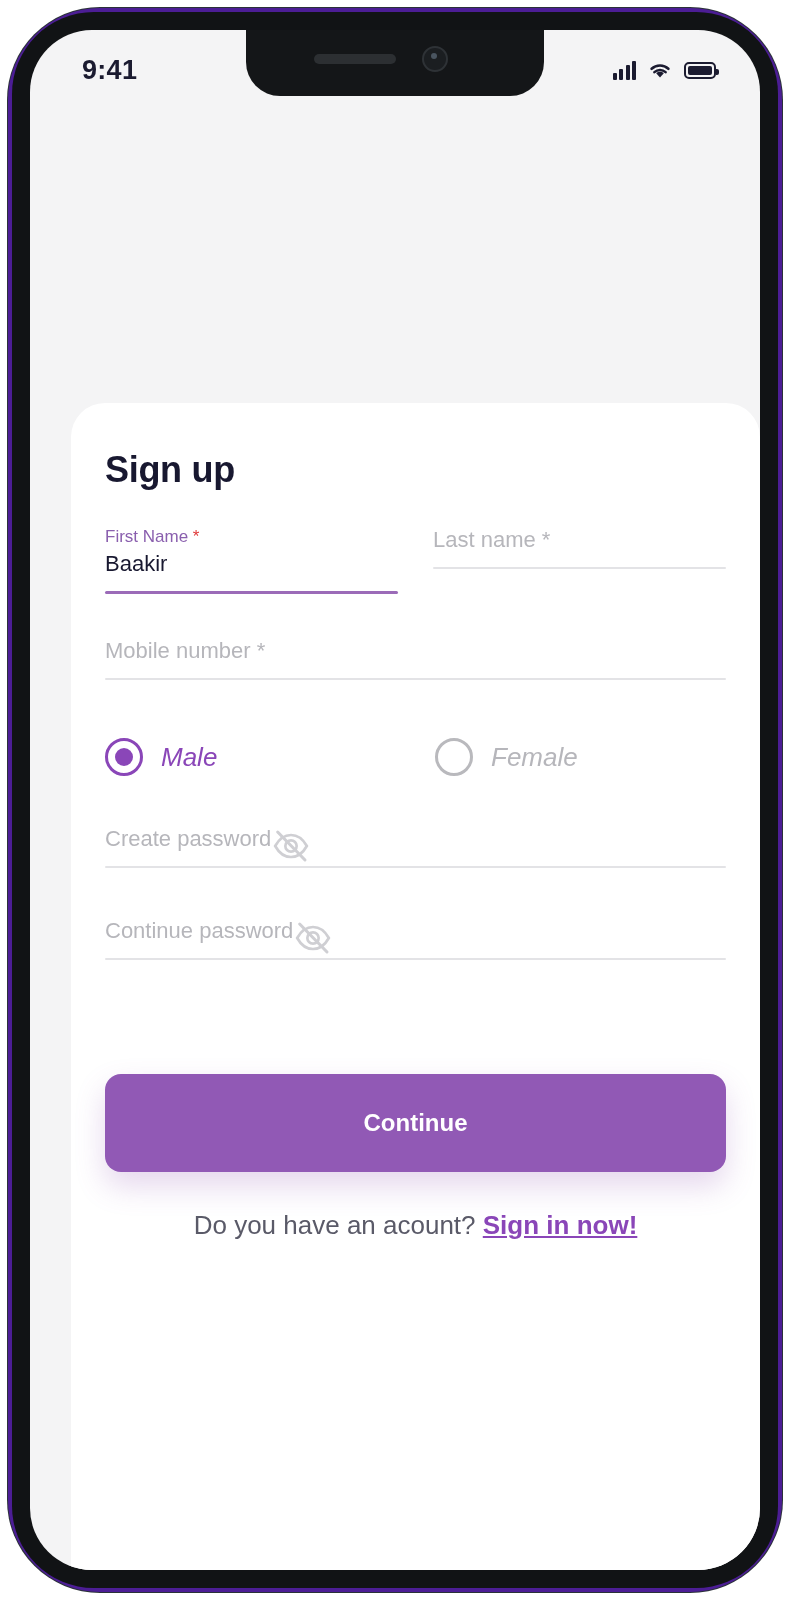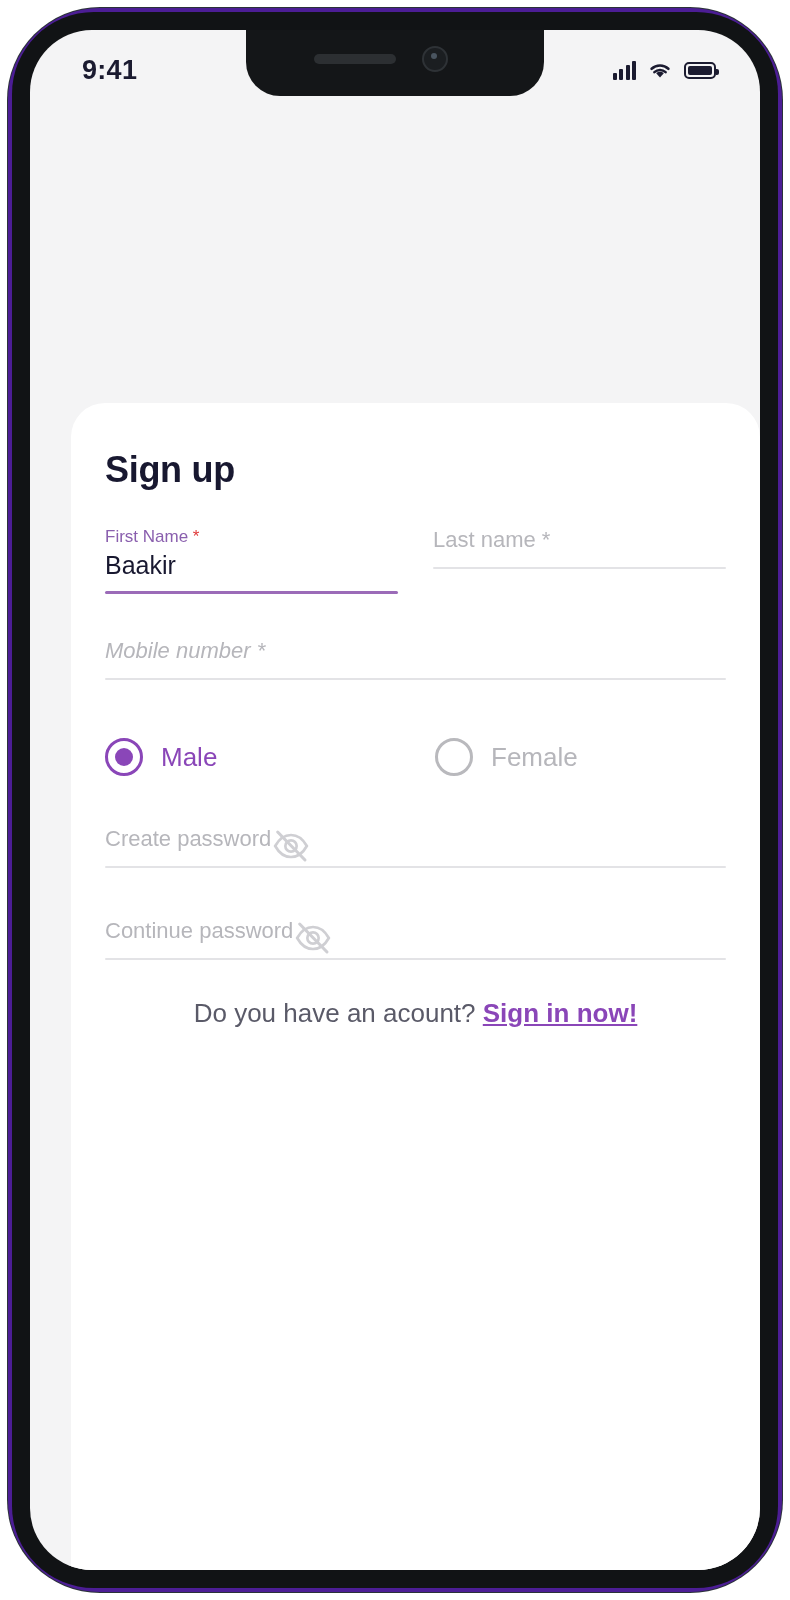--- a/index.html
+++ b/index.html
@@ -127,51 +127,51 @@
 
   
   .field-row{ display:flex; gap:35px; margin-top:36px; }
   .field{ flex:1; position:relative; }
   .field-label{
     font-size:17px; color:#8a5fae;
     display:block; margin-bottom:4px;
   }
   .req-star{ color:#e03b3b; font-size:17px; }
   .field-value{
-    font-size:25px; color:#181830;
+    font-size:22px; color:#181830;
     min-height:40px;
   }
   .field-placeholder{
     font-size:22px; color:#b6b6bb;
     padding-bottom:9px; min-height:40px;
   }
   .underline{ height:2px; background:#e3e3e6; border-radius:2px; }
   .underline.active{ height:3px; background:#9b6bb8; }
   .spacer-label{ height:25px; }
 
-  .field-full{ margin-top:44px; position:relative;font-style:italic; }
+  .field-full{ margin-top:44px; position:relative; }
 
   
   #gender-row{
     display:flex; margin-top:58px; align-items:center;
   }
   .gender-opt{ display:flex; align-items:center; gap:18px; }
   .gender-opt.male{ width:330px; }
   .radio{
     width:38px;height:38px;border-radius:50%;
     border:3px solid #b9b9bd;
     display:flex;align-items:center;justify-content:center;
     flex:none;
   }
   .radio.checked{ border-color:#8a46b8; }
   .radio.checked i{
     display:block;width:18px;height:18px;border-radius:50%;
     background:#8a46b8;
   }
-  .gender-label{ font-size:26px; color:#b6b6bb; }
+  .gender-label{ font-size:26px; color:#b6b6bb;font-style:italic; }
   .gender-label.selected{ color:#8a46b8; }
 
   
   .pw-field{ margin-top:50px; position:relative; }
   .pw-row{ display:flex; align-items:center; }
   .eye-icon{ width:40px;height:40px; flex:none; }
 
   
   #continue-button{
     margin-top:114px;
@@ -289,20 +289,21 @@
           <div class="field-placeholder">Continue password</div>
           <svg class="eye-icon" viewBox="0 0 24 24">
             <path d="M2.5 12 C5 7.5 8.4 5.4 12 5.4 C15.6 5.4 19 7.5 21.5 12 C19 16.5 15.6 18.6 12 18.6 C8.4 18.6 5 16.5 2.5 12 Z" fill="none" stroke="#cfcfd3" stroke-width="1.6"></path>
             <circle cx="12" cy="12" r="3.4" fill="none" stroke="#cfcfd3" stroke-width="1.6"></circle>
             <line x1="4" y1="3.6" x2="20.4" y2="20.4" stroke="#cfcfd3" stroke-width="1.8" stroke-linecap="round"></line>
           </svg>
         </div>
         <div class="underline"></div>
       </div>
 
+      <button id="continue-button">Continue</button>
 
       <div id="signin-row">
         <span>Do you have an acount?</span>
         <span id="signin-link">Sign in now!</span>
       </div>
 
     </div>
   </div>
 </div>
 

